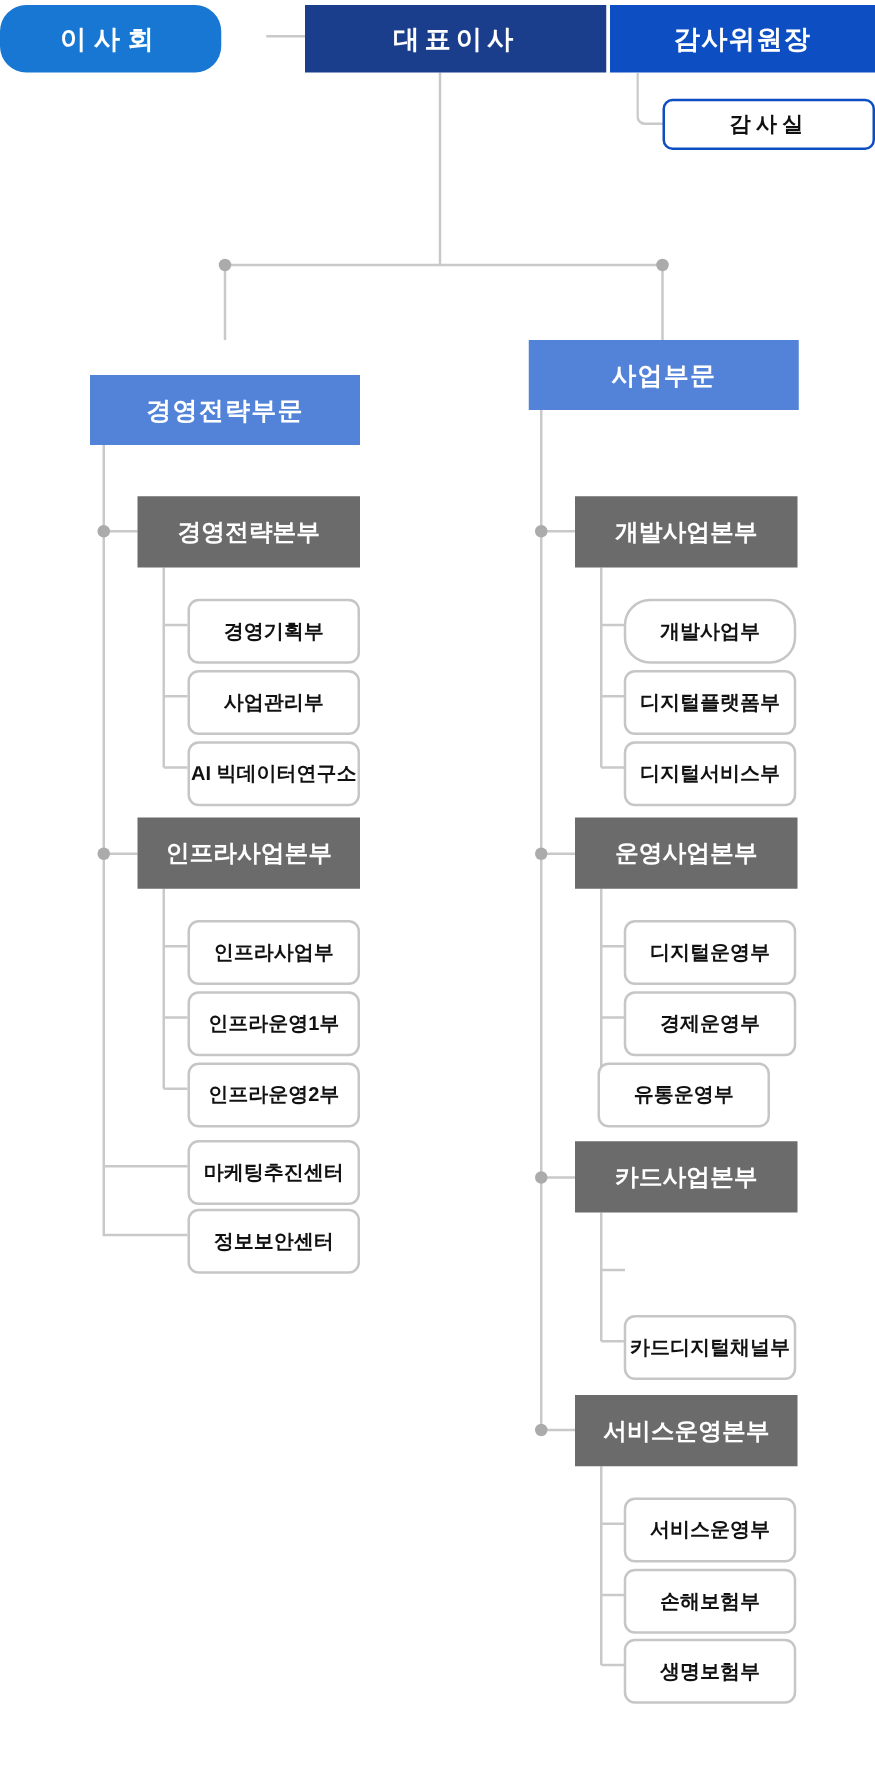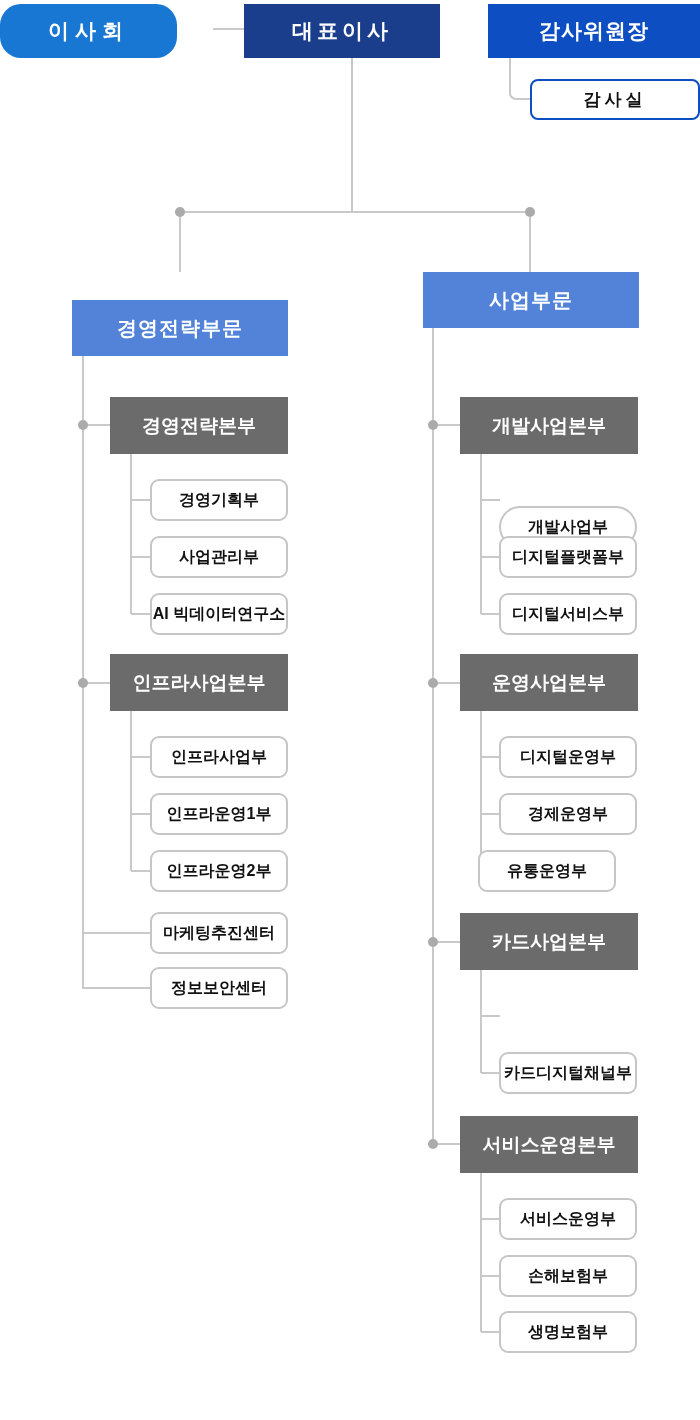--- a/index.html
+++ b/index.html
@@ -73,21 +73,21 @@
   .hq-box {
     width: 178px;
     height: 57px;
     background: var(--hq-gray, #6b6b6b);
     color: #ffffff;
     font-size: 19px;
     font-weight: 700;
   }
   .leaf-box {
     width: 138px;
-    height: 42px;
+    height: 52px;
     background: #ffffff;
     border: 2px solid var(--leaf-border, #c6c6c6);
     border-radius: 9px;
     color: #111111;
     font-size: 16px;
     font-weight: 600;
   }
 </style>
 </head>
 <body>
@@ -149,21 +149,21 @@
   <div class="dot" style="left:78px; top:420px;"></div>
   <div class="dot" style="left:78px; top:678px;"></div>
   <div class="dot" style="left:428px; top:420px;"></div>
   <div class="dot" style="left:428px; top:678px;"></div>
   <div class="dot" style="left:428px; top:937px;"></div>
   <div class="dot" style="left:428px; top:1139px;"></div>
 
   <div class="box top-box board-box" style="left:0px; width:177px;border-radius:21px;">
     <span>이사회</span>
   </div>
-  <div class="box top-box ceo-box" style="left:244px; width:196px;">
+  <div class="box top-box ceo-box" style="left:244px; width:241px;">
     <span>대표이사</span>
   </div>
   <div class="box top-box auditc-box" style="left:488px; width:212px;">
     <span>감사위원장</span>
   </div>
   <div class="box audit-office-box" style="left:530px; top:79px; width:170px; height:41px;">
     <span>감사실</span>
   </div>
 
   <div class="box division-box" style="left:72px; top:272px;margin-top:28px;">
@@ -210,21 +210,21 @@
   <div class="box leaf-box" style="left:150px; top:850px;text-align:center;">
     <span>인프라운영2부</span>
   </div>
   <div class="box leaf-box" style="left:150px; top:912px;">
     <span>마케팅추진센터</span>
   </div>
   <div class="box leaf-box" style="left:150px; top:967px;">
     <span>정보보안센터</span>
   </div>
 
-  <div class="box leaf-box" style="left:499px; top:506px;border-radius:21px;">
+  <div class="box leaf-box" style="left:499px; top:479px;border-radius:21px;">
     <span>개발사업부</span>
   </div>
   <div class="box leaf-box" style="left:499px; top:536px;">
     <span>디지털플랫폼부</span>
   </div>
   <div class="box leaf-box" style="left:499px; top:593px;">
     <span>디지털서비스부</span>
   </div>
   <div class="box leaf-box" style="left:499px; top:736px;">
     <span>디지털운영부</span>

